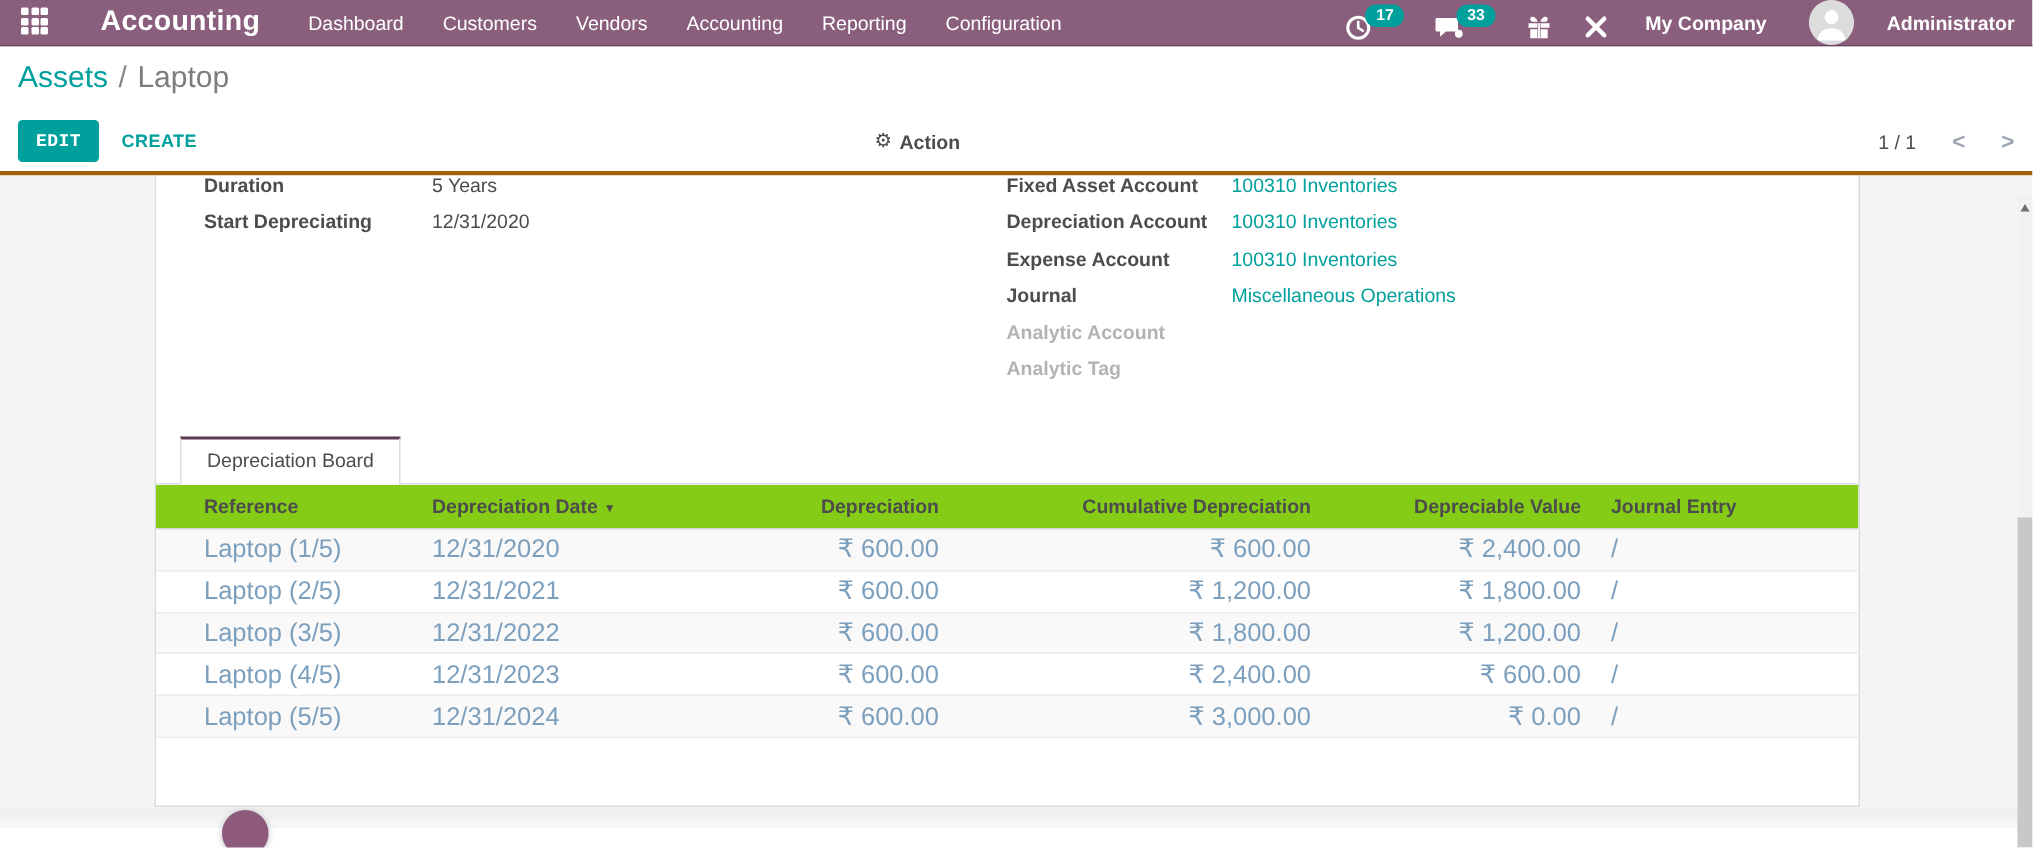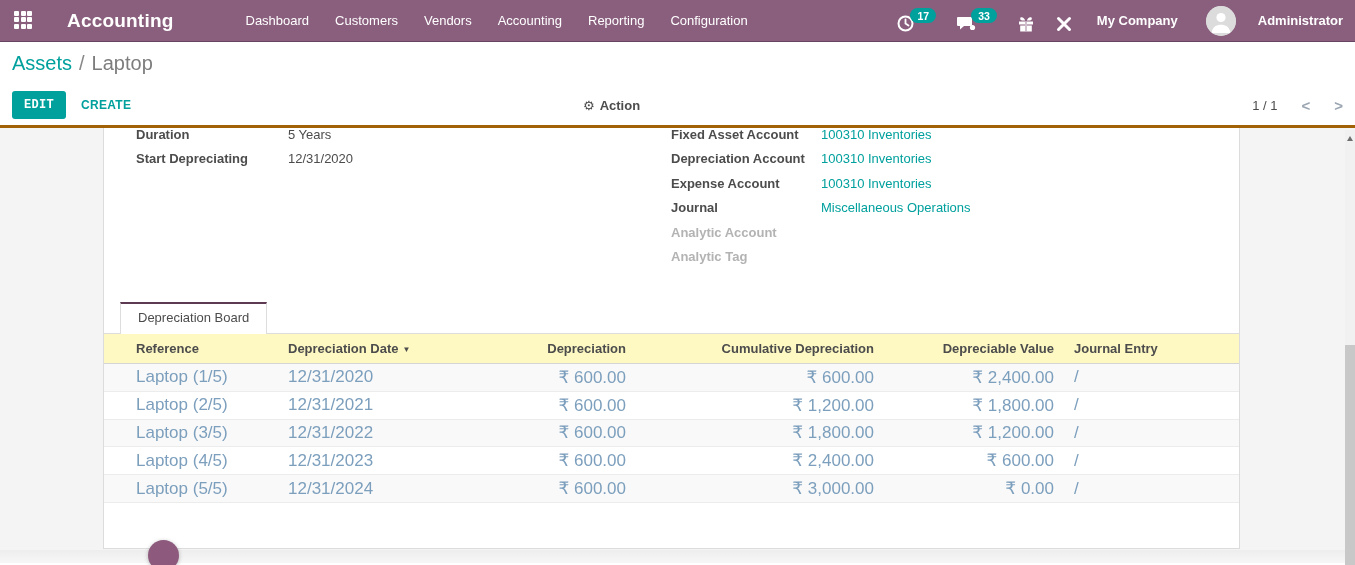--- a/index.html
+++ b/index.html
@@ -13,28 +13,28 @@
   }
   *{box-sizing:border-box;margin:0;padding:0;}
   html,body{width:1355px;height:565px;overflow:hidden;}
   body{
     font-family:"Liberation Sans","DejaVu Sans",sans-serif;
     background:#fff;color:var(--text-dark);position:relative;font-size:13px;
   }
 
   
   .topbar{
-    height:42px;background:var(--nav-bg);border-bottom:1px solid var(--nav-border);
+    height:31px;background:var(--nav-bg);border-bottom:1px solid var(--nav-border);
     display:flex;align-items:center;color:#fff;padding:0 12px;
   }
   .apps-btn{width:20px;height:20px;display:grid;grid-template-columns:repeat(3,5px);
     grid-template-rows:repeat(3,5px);gap:1.5px;cursor:pointer;margin-left:2px;}
   .apps-btn i{background:#fff;border-radius:1px;}
   .app-title{font-size:19px;font-weight:bold;margin-left:33px;letter-spacing:.2px;}
-  .nav-menu{display:flex;list-style:none;margin-left:72px;gap:26px;}
+  .nav-menu{display:flex;list-style:none;margin-left:32px;gap:26px;}
   .nav-menu li{cursor:pointer;font-size:13px;white-space:nowrap;}
   .systray{margin-left:auto;display:flex;align-items:center;gap:20px;}
   .tray-item{display:flex;align-items:flex-start;cursor:pointer;}
   .tray-item svg{display:block;margin-top:6px;}
   .badge{
     background:var(--badge-bg);color:#fff;font-size:10.5px;font-weight:bold;
     border-radius:9px;padding:1.5px 7px;margin-left:-5px;margin-top:0px;line-height:12px;
   }
   .company-name,.user-name{font-size:13px;font-weight:600;cursor:pointer;white-space:nowrap;}
   .company-name{margin-left:4px;margin-right:8px;}
@@ -94,21 +94,21 @@
     position:absolute;top:174px;left:16px;height:32px;z-index:2;background:#fff;
     border:1px solid #ddd;border-bottom:none;border-top:2px solid var(--tab-accent);
     padding:0 17px;line-height:28px;font-size:13px;color:var(--text-dark);cursor:pointer;
   }
 
   
   .table-wrap{position:absolute;top:205px;left:0;right:0;}
   table{width:100%;border-collapse:collapse;table-layout:fixed;}
   thead th{
     border-top:1px solid #ddd;border-bottom:1px solid #d5d5d5;height:30px;
-    font-size:13px;font-weight:bold;color:var(--text-dark);background:#fef9c3;
+    font-size:13px;font-weight:bold;color:var(--text-dark);background:#84cc16;
     white-space:nowrap;overflow:hidden;cursor:pointer;
   }
   tbody td{
     height:27.8px;font-size:17px;color:var(--row-text);white-space:nowrap;overflow:hidden;
   }
   tbody tr{border-bottom:1px solid #ececec;cursor:pointer;}
   tbody tr:nth-child(odd){background:#f9f9f9;}
   .al-left{text-align:left;}
   .al-right{text-align:right;padding-right:12px;}
   th.c0,td.c0{padding-left:32px;}

